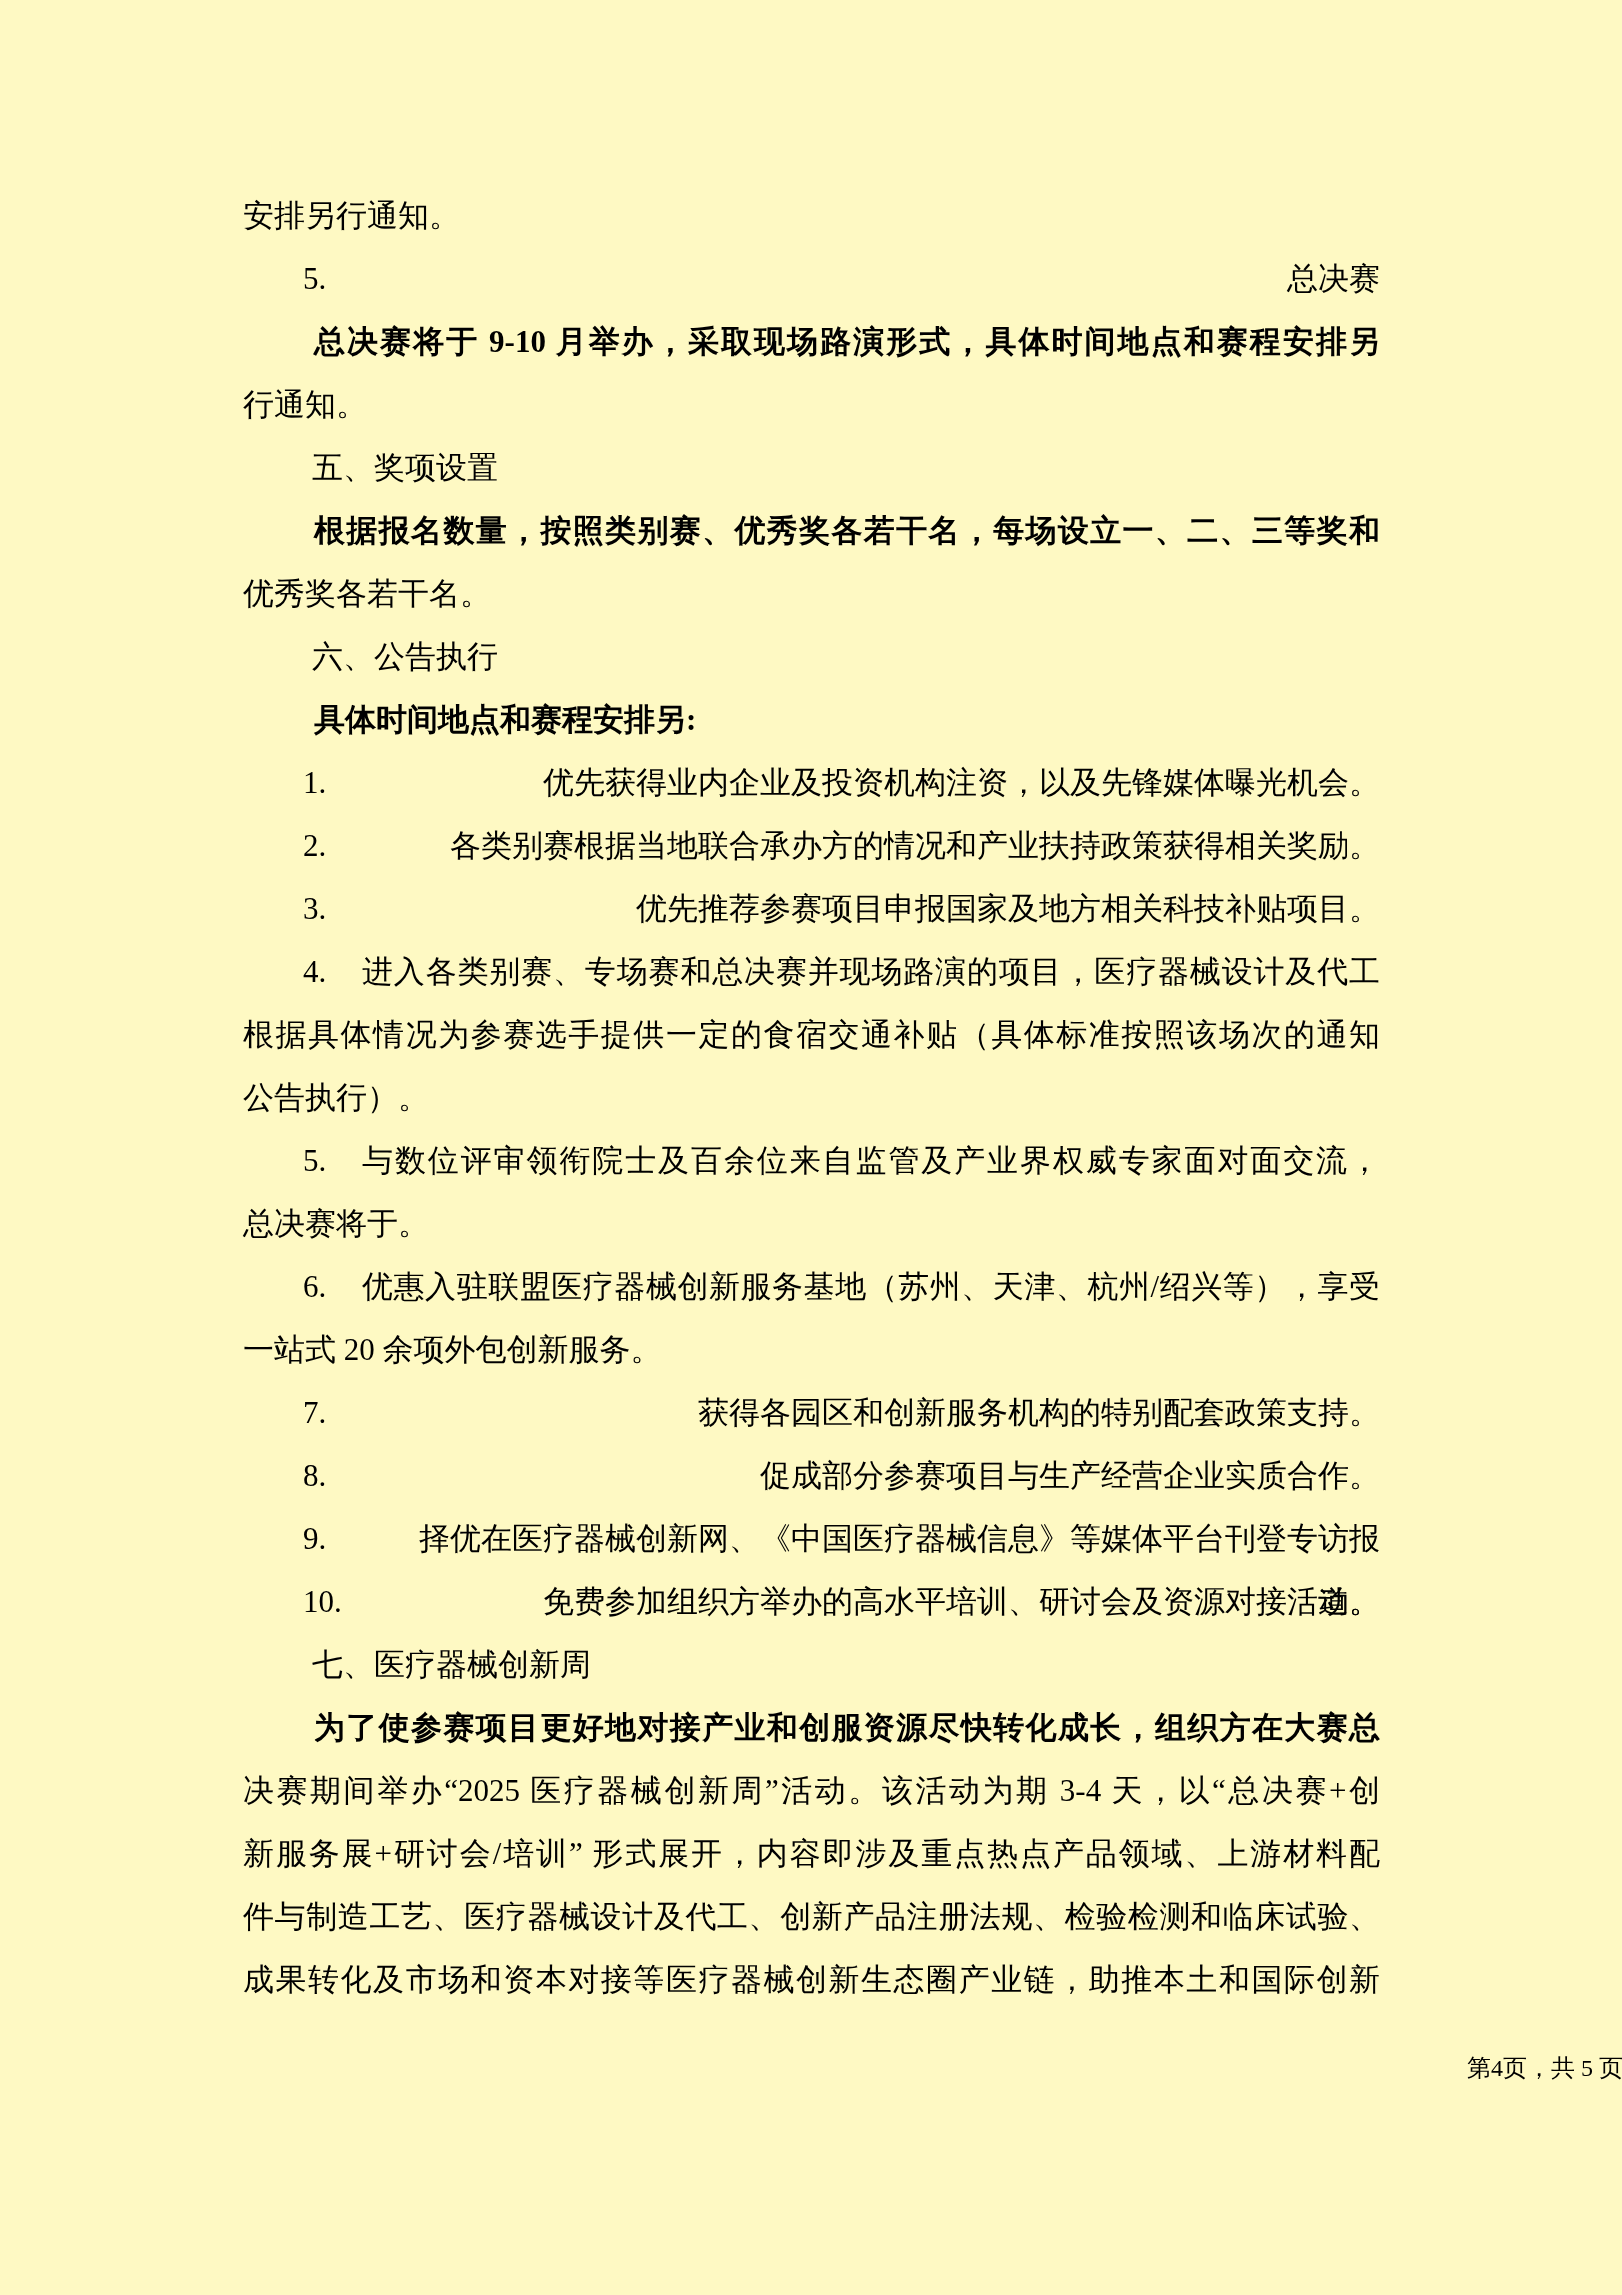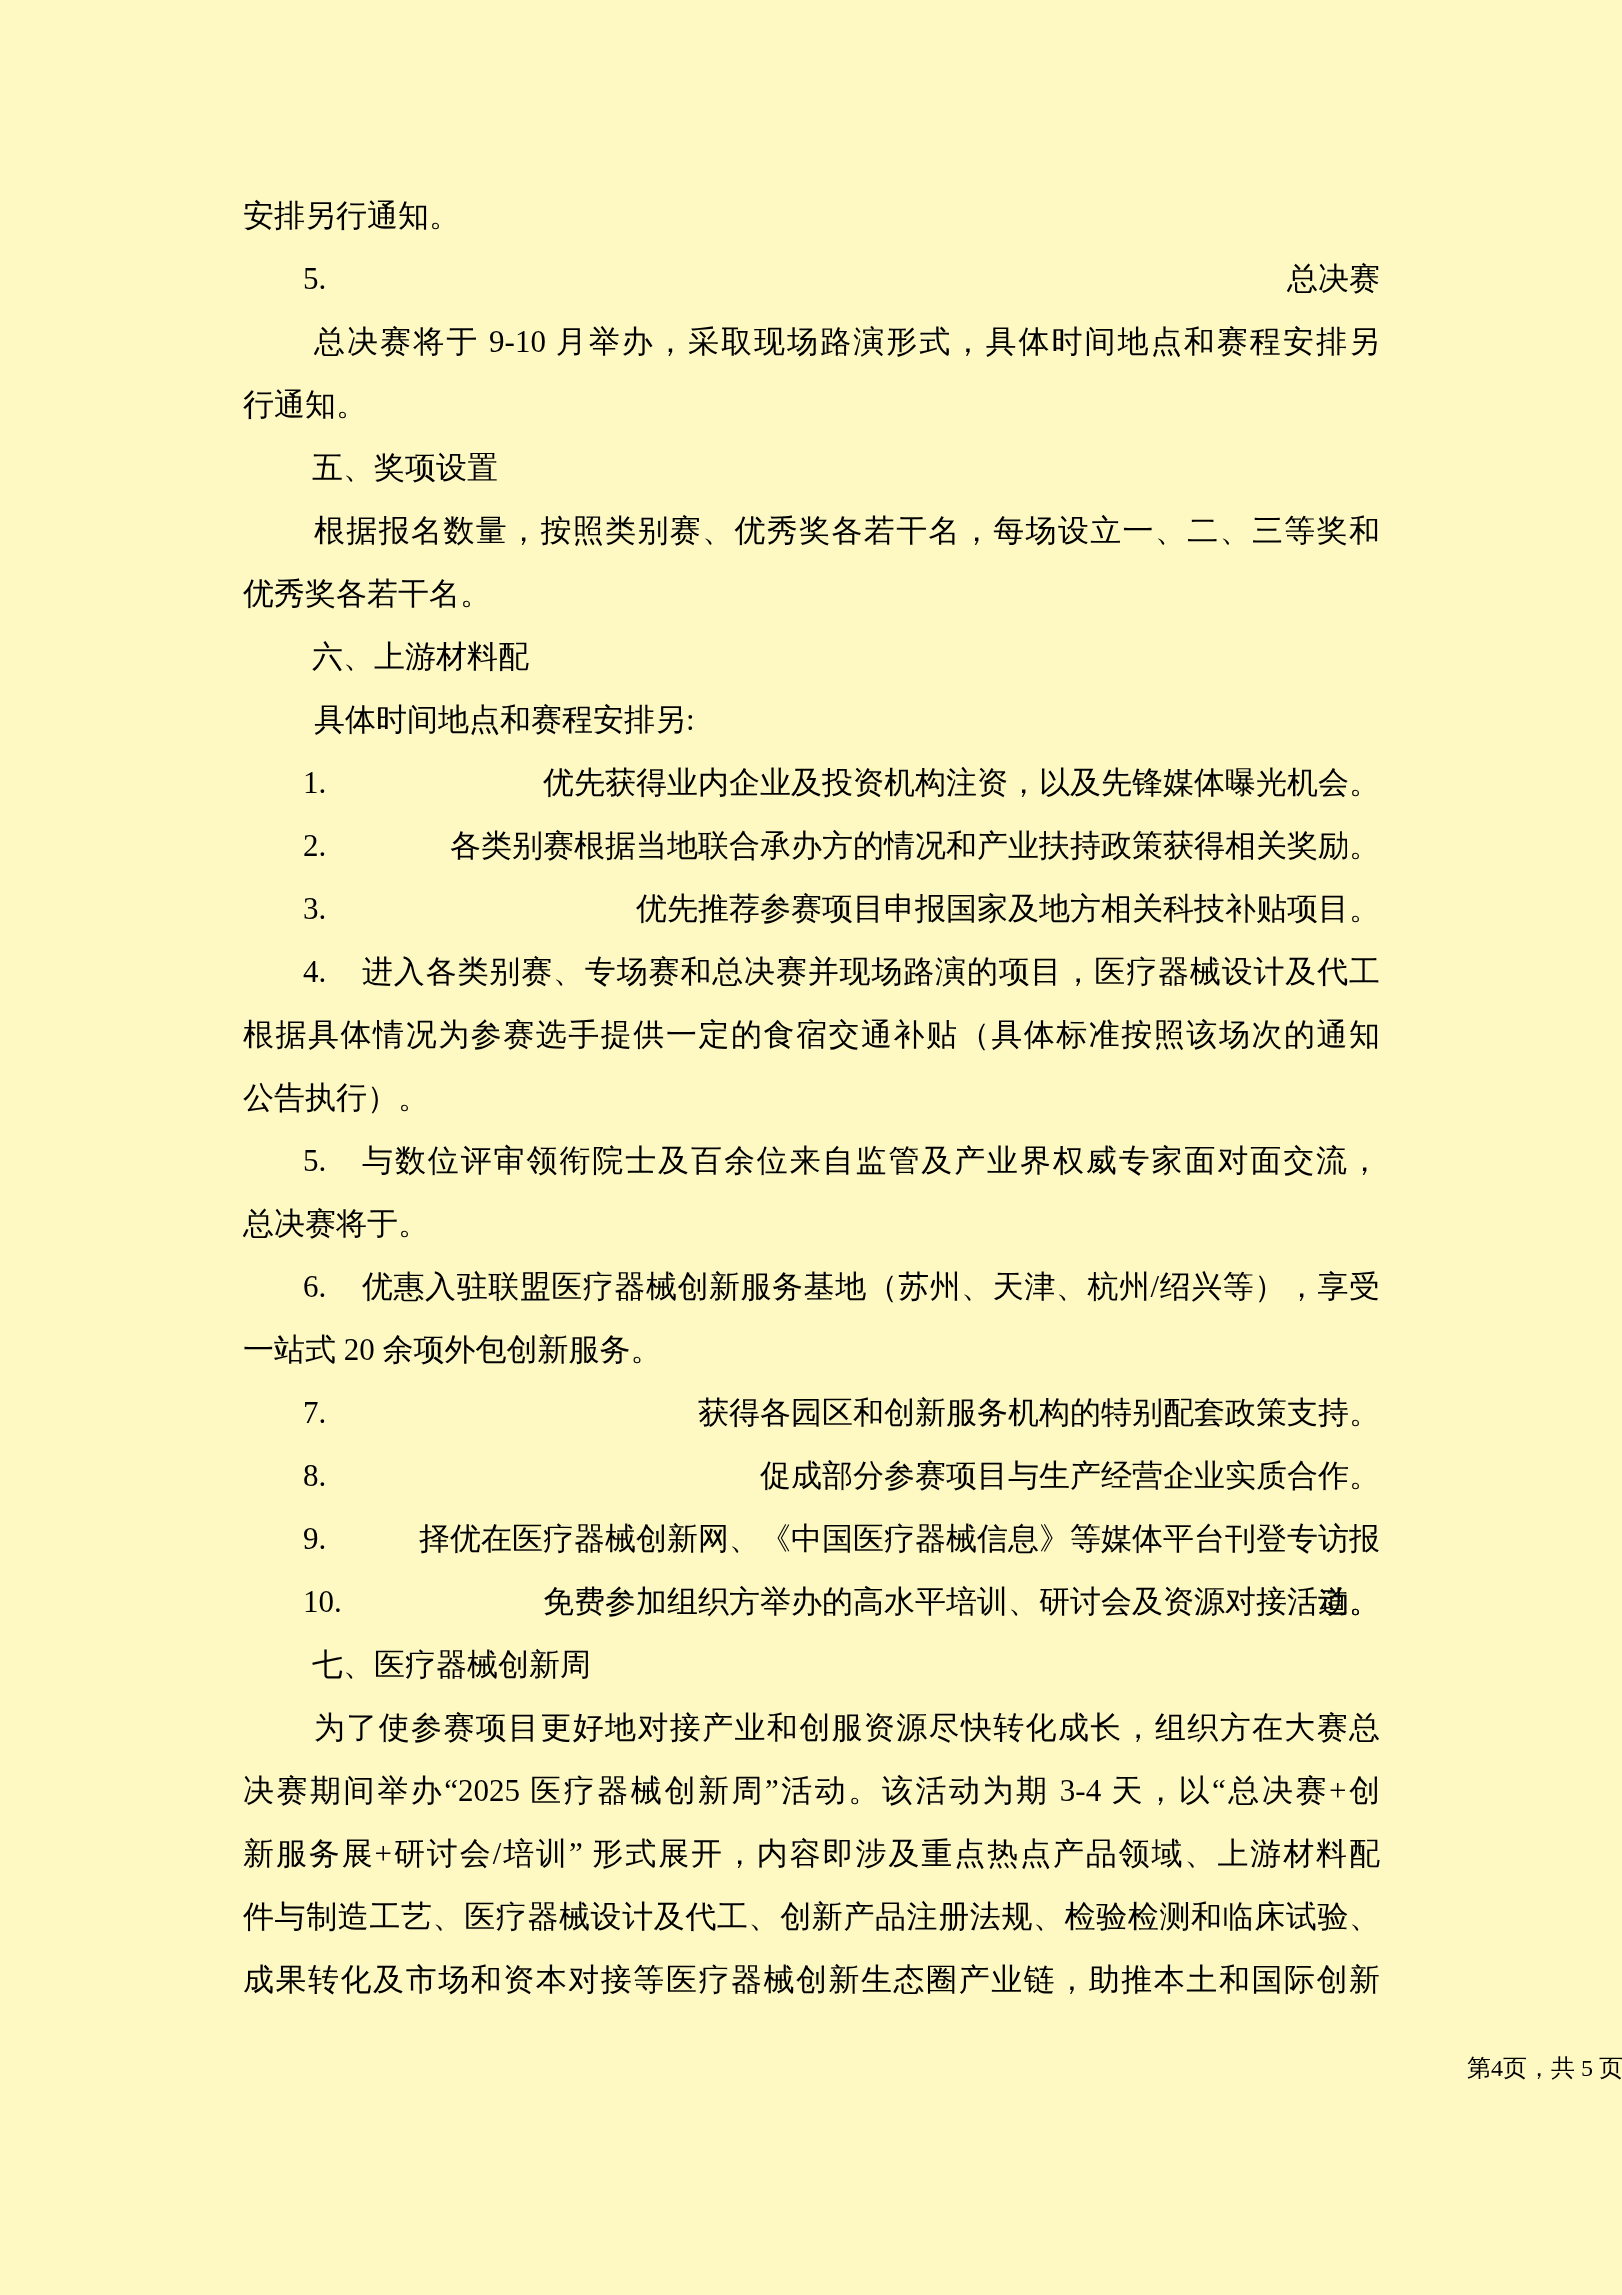--- a/index.html
+++ b/index.html
@@ -20,21 +20,21 @@
     width: 1137px;
   }
   .line {
     height: 63px;
     line-height: 63px;
     font-size: 31px;
     white-space: normal;
     overflow: visible;
   }
   
-  .pfirst, .pjust { text-indent: 71px; }
+  .pfirst, .pjust { text-indent: 71px; font-weight: bold; }
   
   .pjust, .just {
     text-align: justify;
     text-align-last: justify;
   }
   
   .heading {
     padding-left: 69px;
     font-family: "Liberation Sans", "DejaVu Sans", sans-serif;
     font-weight: normal;
@@ -75,21 +75,21 @@
       <div class="line plain">安排另行通知。</div>
       <div class="line item">
         <span class="num">5.</span>
         <span class="txt">总决赛</span>
       </div>
       <div class="line pjust">总决赛将于 9-10 月举办，采取现场路演形式，具体时间地点和赛程安排另</div>
       <div class="line plain">行通知。</div>
       <div class="line heading">五、奖项设置</div>
       <div class="line pjust">根据报名数量，按照类别赛、优秀奖各若干名，每场设立一、二、三等奖和</div>
       <div class="line plain">优秀奖各若干名。</div>
-      <div class="line heading">六、上游材料配</div>
+      <div class="line heading">六、公告执行</div>
       <div class="line pfirst">具体时间地点和赛程安排另:</div>
       <div class="line item">
         <span class="num">1.</span>
         <span class="txt">优先获得业内企业及投资机构注资，以及先锋媒体曝光机会。</span>
       </div>
       <div class="line item">
         <span class="num">2.</span>
         <span class="txt">各类别赛根据当地联合承办方的情况和产业扶持政策获得相关奖励。</span>
       </div>
       <div class="line item">

